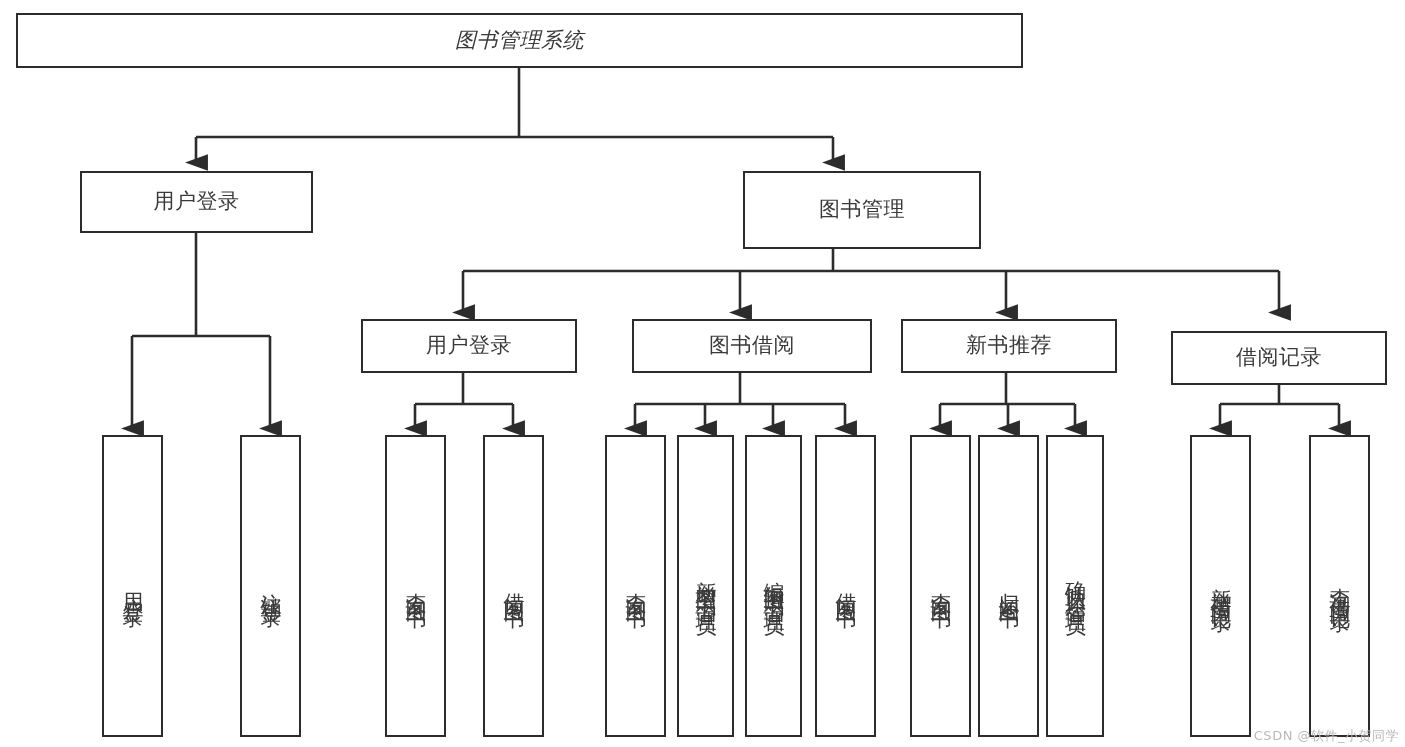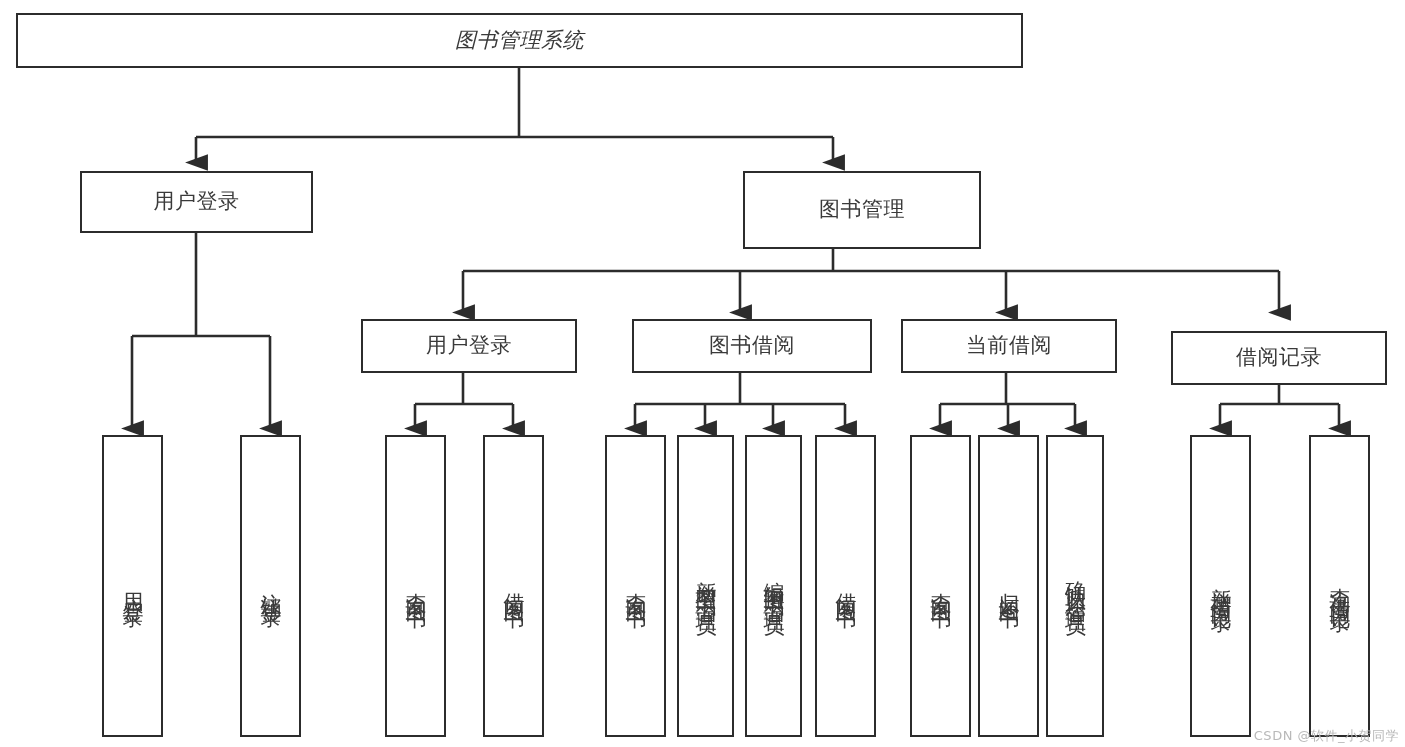--- a/index.html
+++ b/index.html
@@ -138,21 +138,21 @@
 
   <div class="node-box horizontal" style="left:361px; top:319px; width:216px; height:54px;">
     <span class="node-label">用户登录</span>
   </div>
 
   <div class="node-box horizontal" style="left:632px; top:319px; width:240px; height:54px;">
     <span class="node-label">图书借阅</span>
   </div>
 
   <div class="node-box horizontal" style="left:901px; top:319px; width:216px; height:54px;">
-    <span class="node-label">当前借阅</span>
+    <span class="node-label">新书推荐</span>
   </div>
 
   <div class="node-box horizontal" style="left:1171px; top:331px; width:216px; height:54px;">
     <span class="node-label">借阅记录</span>
   </div>
 
   <div class="node-box vertical" style="left:102px; top:435px; width:61px; height:302px;">
     <span class="node-label">用户登录</span>
   </div>
 

